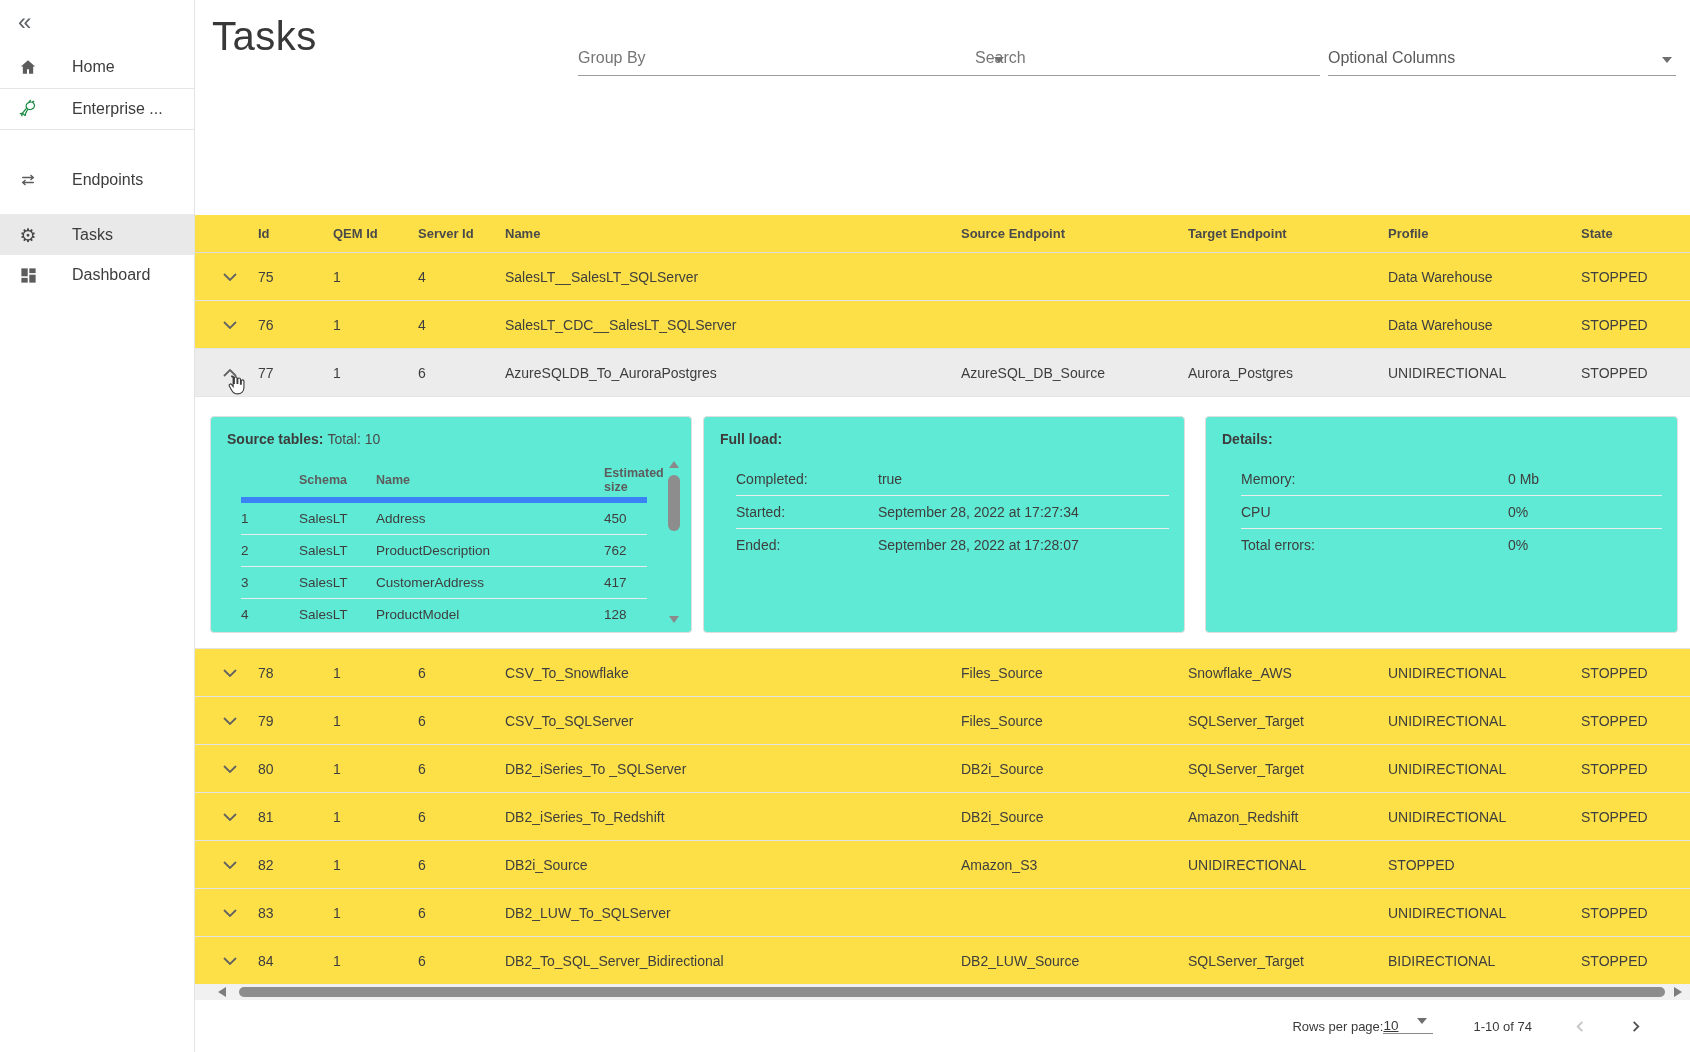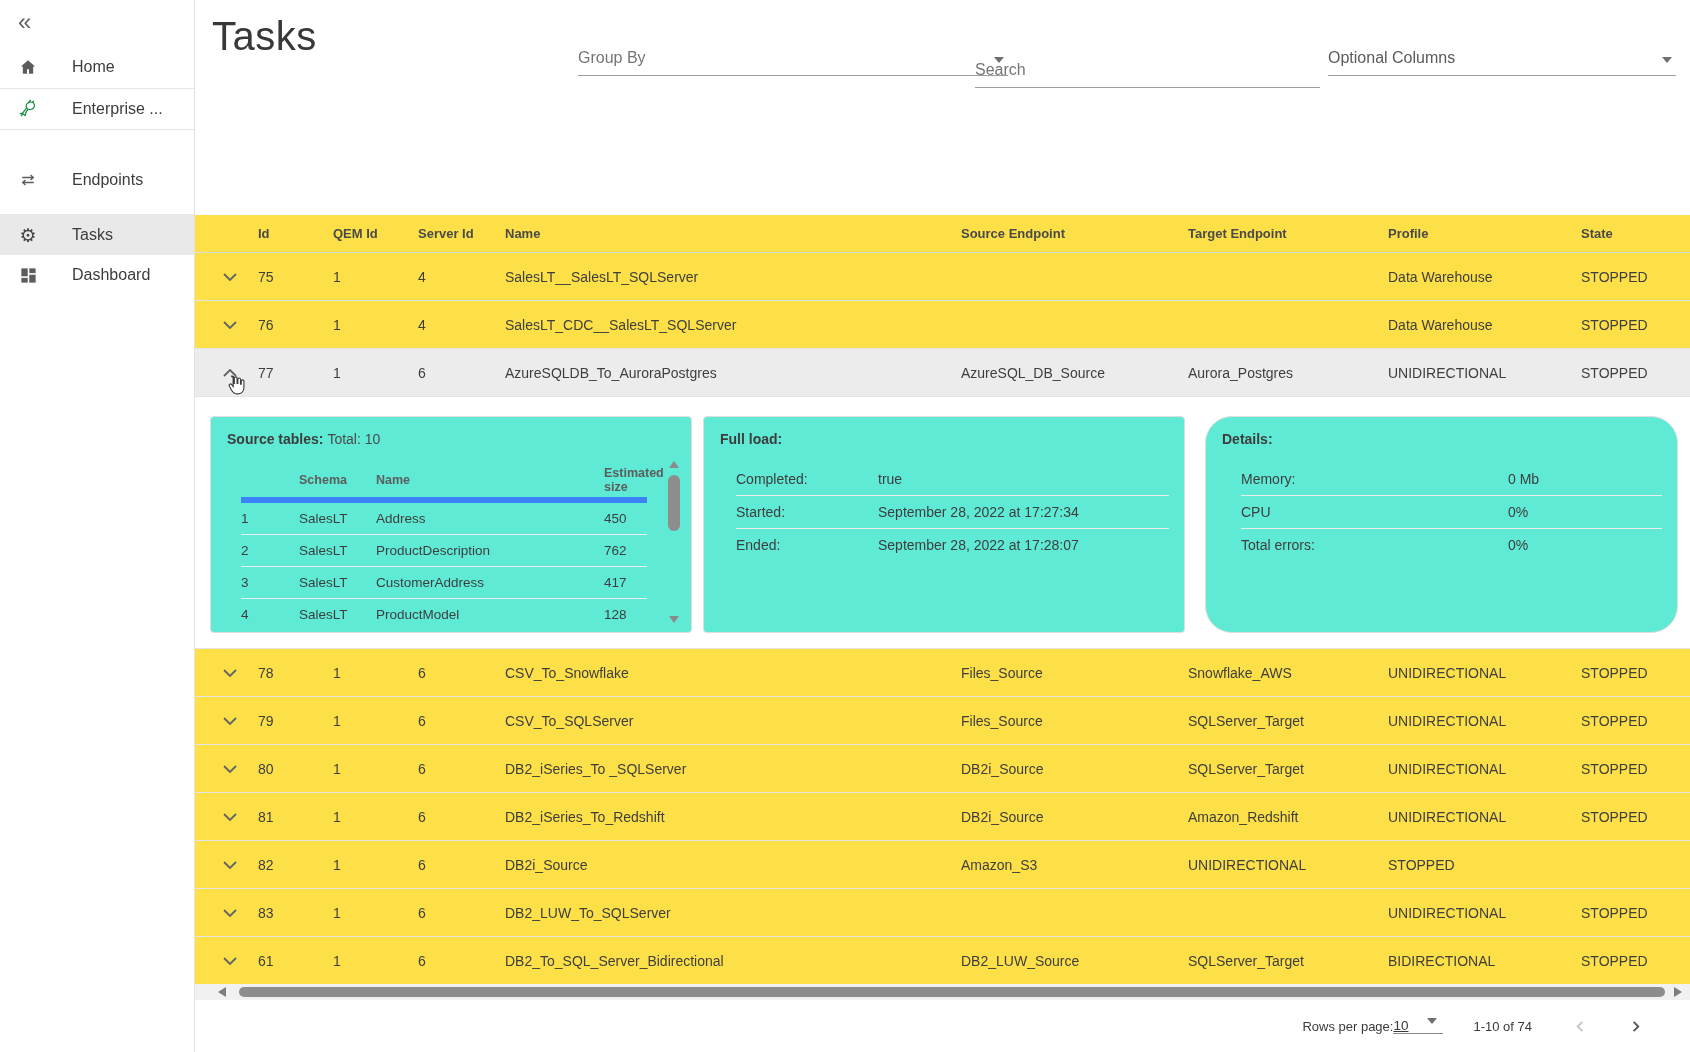--- a/index.html
+++ b/index.html
@@ -52,21 +52,21 @@
   .hand{position:absolute;left:29px;top:372px;pointer-events:none;}
   
   .hscroll{position:absolute;left:0;top:984px;width:1495px;height:16px;background:#f1f1f1;}
   .hscroll .tri-left{position:absolute;left:23px;top:3px;width:0;height:0;border-top:5px solid transparent;border-bottom:5px solid transparent;border-right:8px solid #7d7d7d;cursor:pointer;}
   .hscroll .tri-right{position:absolute;right:8px;top:3px;width:0;height:0;border-top:5px solid transparent;border-bottom:5px solid transparent;border-left:8px solid #7d7d7d;cursor:pointer;}
   .hscroll .hthumb{position:absolute;left:44px;top:3px;width:1426px;height:10px;background:#8d8d8d;border-radius:5px;cursor:pointer;}
   
   .pager{position:absolute;left:0;top:1000px;width:1495px;height:52px;display:flex;align-items:center;justify-content:flex-end;font-size:13px;color:#3a3a3a;padding-right:48px;box-sizing:border-box;}
   .pager .rpp-select{position:relative;width:50px;border-bottom:1px solid #8a8a8a;cursor:pointer;font-size:13.5px;text-decoration:underline;}
   .pager .rpp-select .caret{bottom:9px;right:6px;}
-  .pager .range{margin-left:30px;}
+  .pager .range{margin-left:40px;}
   .pg-btn{margin-left:42px;cursor:pointer;display:flex;align-items:center;}
 </style>
 </head>
 <body>
 
 <div class="sidebar">
   <div class="collapse-btn">«</div>
 
   <div class="side-item" style="top:47px;">
     <span class="ic">
@@ -119,21 +119,21 @@
 </div>
 
 <div class="main">
 
   <div class="page-title">Tasks</div>
 
   <div class="field" style="left:383px;width:430px;">
     <span class="flabel">Group By</span>
     <span class="caret"></span>
   </div>
-  <div class="field" style="left:780px;width:345px;margin-top:12px;">
+  <div class="field" style="left:780px;width:345px;">
     <span class="flabel">Search</span>
   </div>
   <div class="field" style="left:1133px;width:348px;">
     <span class="flabel" style="color:#5a5a5a;">Optional Columns</span>
     <span class="caret"></span>
   </div>
 
   <div class="table">
 
     <div class="trow thead">
@@ -253,21 +253,21 @@
             <div>Started:</div>
             <div>September 28, 2022 at 17:27:34</div>
           </div>
           <div class="kv">
             <div>Ended:</div>
             <div>September 28, 2022 at 17:28:07</div>
           </div>
         </div>
       </div>
 
-      <div class="panel panel3" style="left:1010px;width:473px;border-radius:27px;">
+      <div class="panel panel3" style="left:1010px;width:473px;">
         <div class="p-title">Details:</div>
         <div class="kv-rows">
           <div class="kv line">
             <div>Memory:</div>
             <div>0 Mb</div>
           </div>
           <div class="kv line">
             <div>CPU</div>
             <div>0%</div>
           </div>
@@ -374,21 +374,21 @@
       <div class="cell">UNIDIRECTIONAL</div>
       <div class="cell">STOPPED</div>
     </div>
 
     <div class="trow">
       <div class="cell chev">
           <svg width="14" height="8" viewBox="0 0 14 8" fill="none" stroke="#636363" stroke-width="1.8">
             <polyline points="1,1 7,7 13,1"></polyline>
           </svg>
         </div>
-      <div class="cell">61</div>
+      <div class="cell">84</div>
       <div class="cell">1</div>
       <div class="cell">6</div>
       <div class="cell">DB2_To_SQL_Server_Bidirectional</div>
       <div class="cell">DB2_LUW_Source</div>
       <div class="cell">SQLServer_Target</div>
       <div class="cell">BIDIRECTIONAL</div>
       <div class="cell">STOPPED</div>
     </div>
 
   </div>

